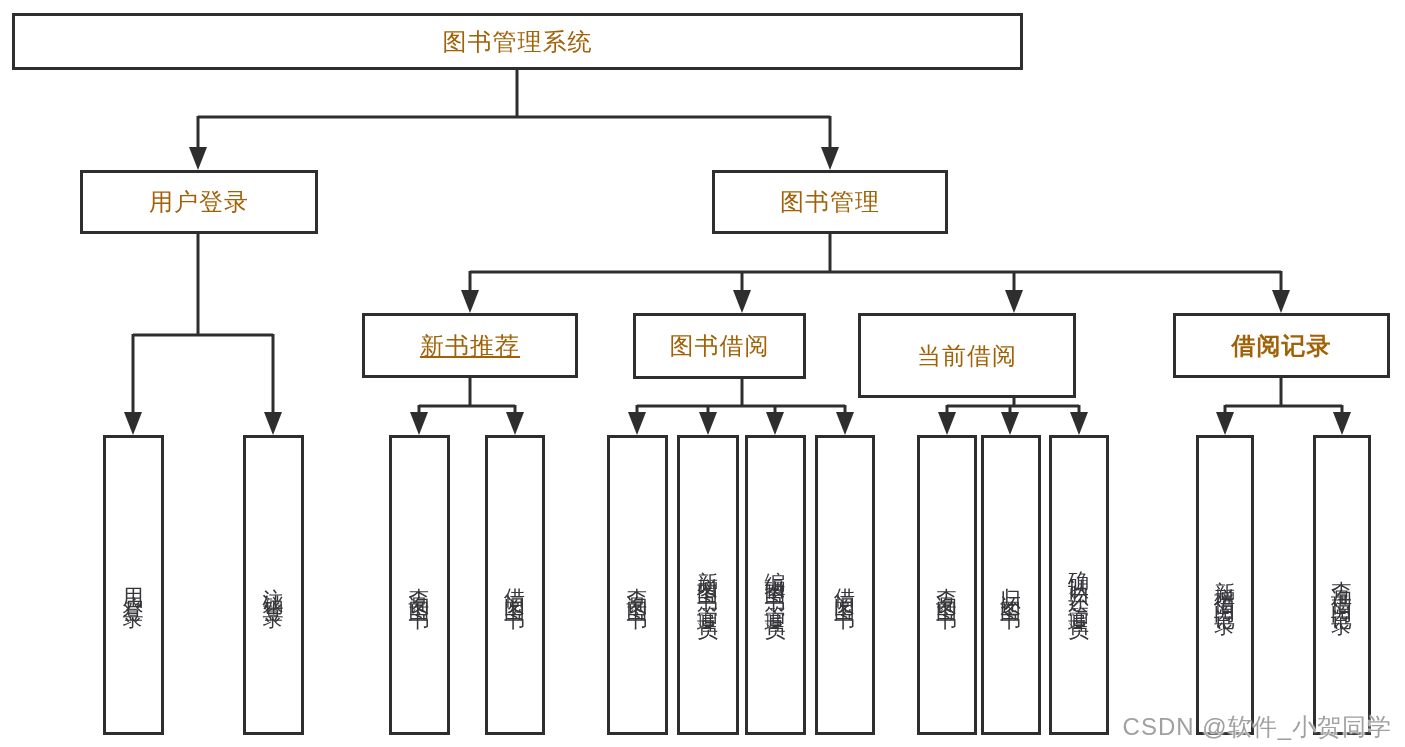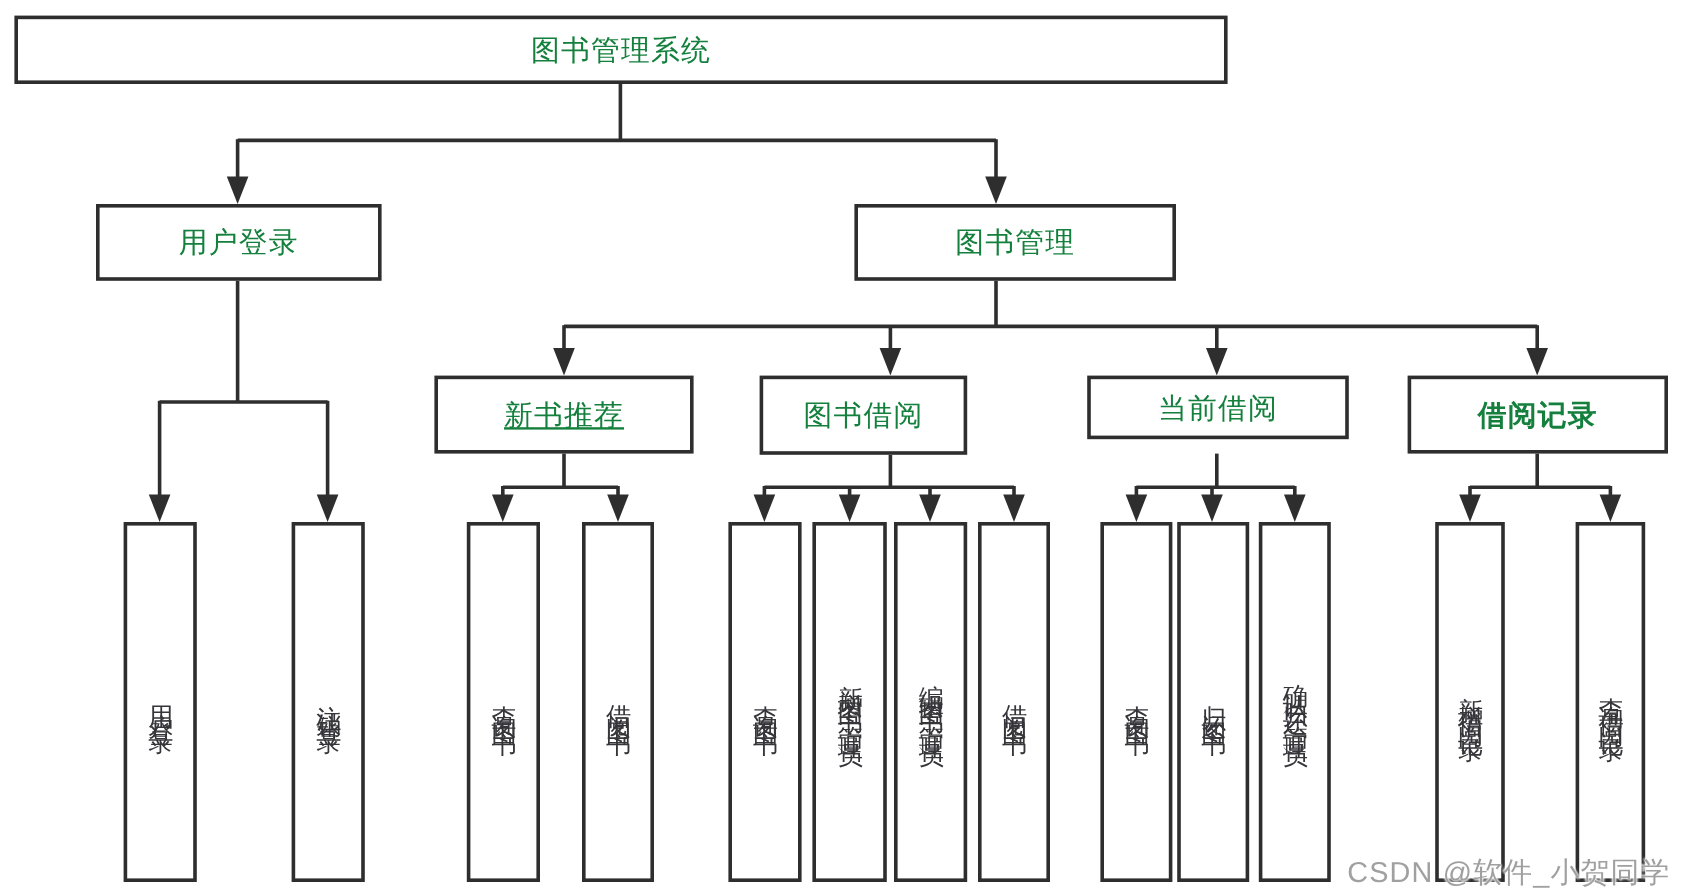--- a/index.html
+++ b/index.html
@@ -10,21 +10,21 @@
     font-family:"Liberation Sans","DejaVu Sans",sans-serif;
     overflow:hidden;
   }
   #wires{position:absolute;left:0;top:0;width:1405px;height:747px;z-index:1;}
   .node{
     position:absolute;
     box-sizing:border-box;
     background:#ffffff;
     border:3px solid #2e2e2e;
     display:flex;align-items:center;justify-content:center;
-    color:#15803d;
+    color:#a16207;
     z-index:2;
   }
   .h-node{font-size:24px;letter-spacing:1px;}
   .leaf{
     top:435px;height:300px;
     writing-mode:vertical-rl;
     text-orientation:mixed;
     font-size:21px;
     letter-spacing:7px;
     line-height:1.1;
@@ -115,31 +115,31 @@
     </g>
   </svg>
 
   <div class="node h-node" style="left:12px;top:13px;width:1011px;height:57px;">
     <span>图书管理系统</span>
   </div>
 
   <div class="node h-node" style="left:80px;top:170px;width:238px;height:64px;">
     <span>用户登录</span>
   </div>
-  <div class="node h-node" style="left:712px;top:170px;width:268px;height:64px;">
+  <div class="node h-node" style="left:712px;top:170px;width:236px;height:64px;">
     <span>图书管理</span>
   </div>
 
   <div class="node h-node" style="left:362px;top:313px;width:216px;height:65px;text-decoration:underline;">
     <span>新书推荐</span>
   </div>
   <div class="node h-node" style="left:633px;top:313px;width:173px;height:66px;">
     <span>图书借阅</span>
   </div>
-  <div class="node h-node" style="left:906px;top:313px;width:218px;height:53px;">
+  <div class="node h-node" style="left:858px;top:313px;width:218px;height:85px;">
     <span>当前借阅</span>
   </div>
   <div class="node h-node" style="left:1173px;top:313px;width:217px;height:65px;font-weight:bold;">
     <span>借阅记录</span>
   </div>
 
   <div class="node leaf" style="left:103px;width:61px;">
     <span>用户登录</span>
   </div>
   <div class="node leaf" style="left:243px;width:61px;">

